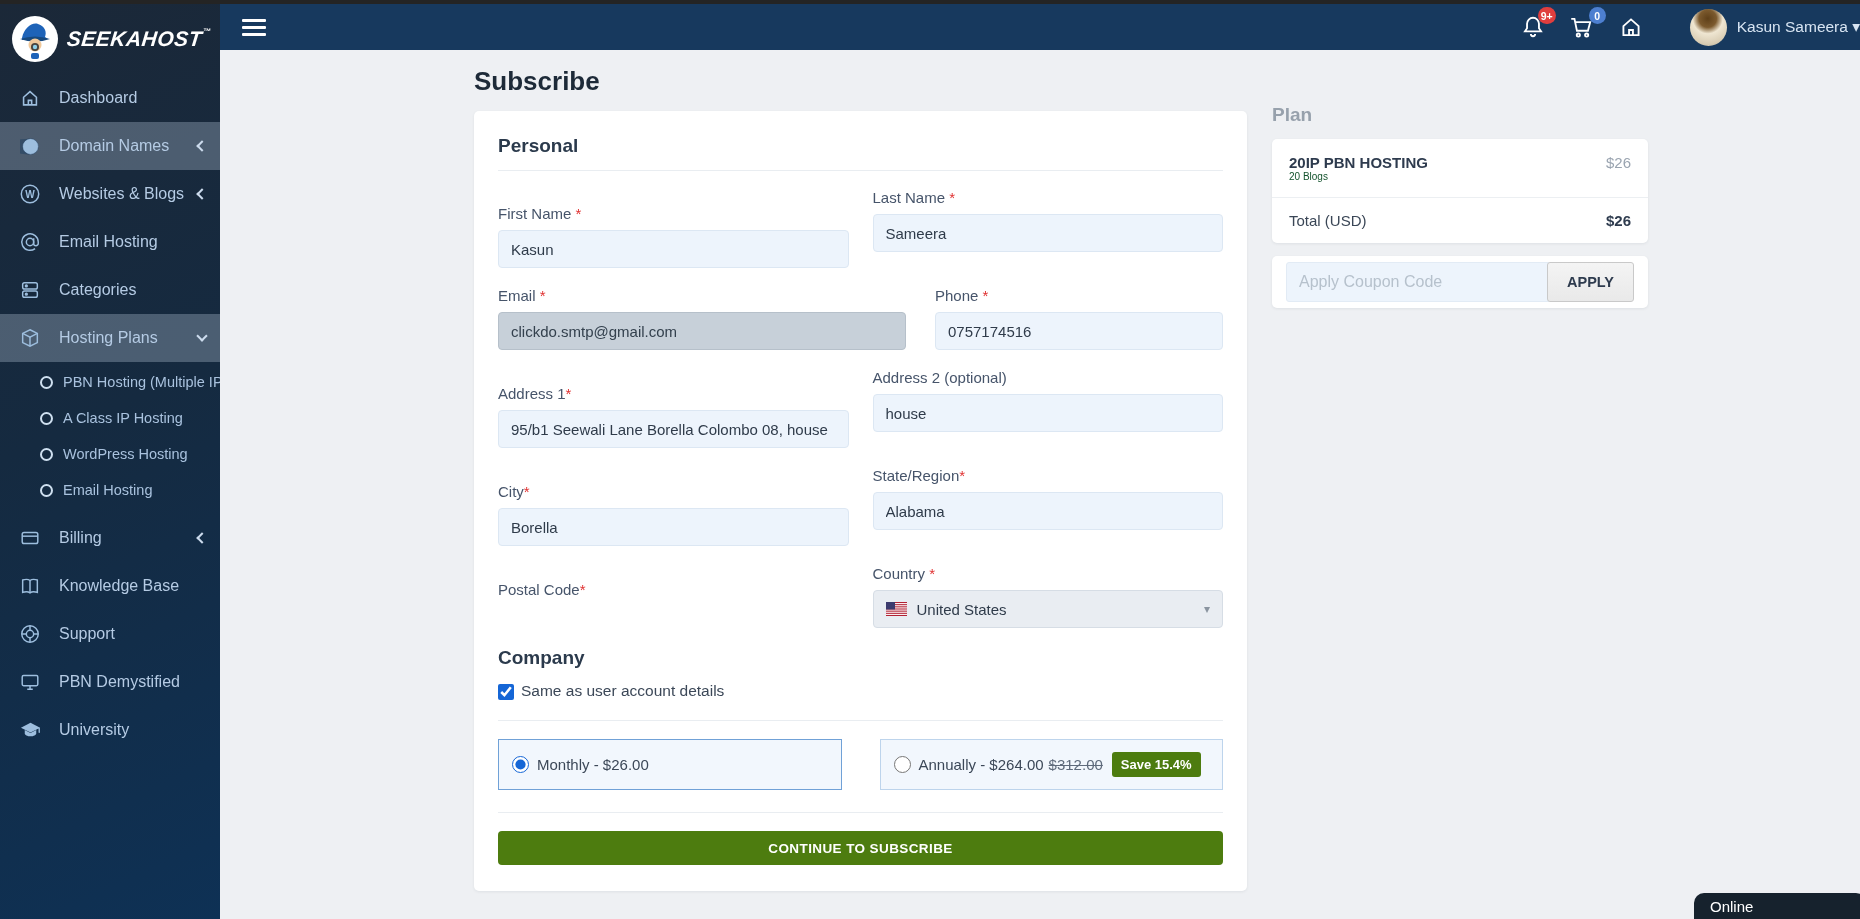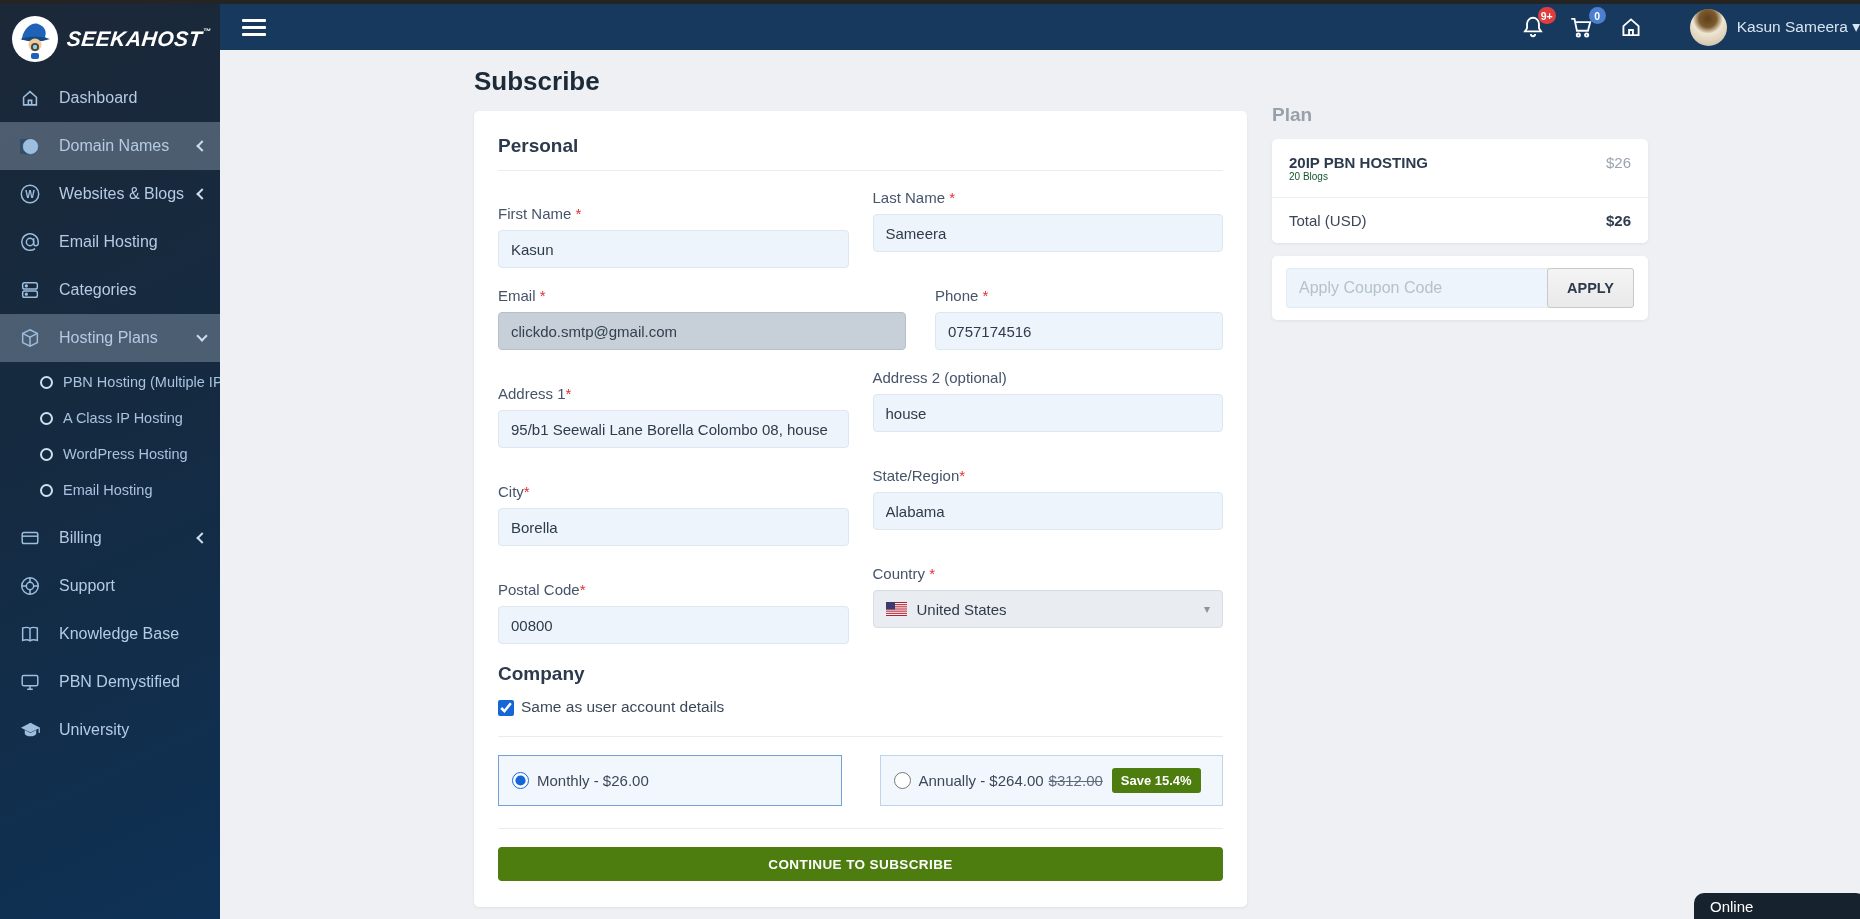--- a/index.html
+++ b/index.html
@@ -81,21 +81,21 @@
   .plan-heading { font-size: 19px; font-weight: 600; color: #97a1ac; margin-bottom: 13px; }
   .plan-card { margin-bottom: 13px; }
   .plan-row { display: flex; align-items: flex-start; padding: 15px 17px; }
   .plan-name { font-size: 15px; font-weight: bold; color: #2e3b4e; }
   .plan-sub { font-size: 10px; color: #14532d; }
   .plan-price { margin-left: auto; font-size: 15px; color: #9aa4b0; }
   .plan-divider { border: none; border-top: 1px solid #eceff2; margin: 0; }
   .total-row { display: flex; align-items: center; padding: 14px 17px; }
   .total-label { font-size: 15px; color: #3a4656; }
   .total-value { margin-left: auto; font-size: 15px; font-weight: bold; color: #2e3b4e; }
-  .coupon-card { padding: 12px 14px; display: flex; }
+  .coupon-card { padding: 6px 14px; display: flex; }
   .coupon-input { flex: 1; height: 40px; background: #edf4fc; border: 1px solid #e2ebf5; border-radius: 3px 0 0 3px; padding: 0 12px; font-size: 16px; color: #2f3b4a; font-family: "Liberation Sans", sans-serif; }
   .coupon-input::placeholder { color: #b6c1cc; }
   .apply-btn { height: 40px; padding: 0 19px; background: linear-gradient(#f4f4f4, #e9e9e9); border: 1px solid #c9c9c9; border-radius: 3px; margin-left: -2px; font-size: 14.5px; font-weight: bold; color: #2e3b4e; cursor: pointer; font-family: "Liberation Sans", sans-serif; }
 
   
   .chat-widget { position: fixed; right: -6px; bottom: 0; width: 172px; height: 26px; background: #16222d; border-radius: 10px 10px 0 0; color: #fff; font-size: 15px; display: flex; align-items: center; padding-left: 16px; cursor: pointer; }
 
   svg { display: block; }
 </style>
 </head>
@@ -219,36 +219,36 @@
             </svg>
         </span>
         <span class="nav-label">Billing</span>
         <span class="nav-spacer"></span>
         <span class="chev left"></span>
       </div>
 
       <div class="nav-item">
         <span class="nav-icon">
           <svg width="22" height="22" viewBox="0 0 24 24" fill="none" stroke="currentColor" stroke-width="1.6">
+              <path d="M12 6 C10 4.5 7 4.5 4 5.5 V19 C7 18 10 18 12 19.5 C14 18 17 18 20 19 V5.5 C17 4.5 14 4.5 12 6 Z"></path>
+              <path d="M12 6 V19.5"></path>
+            </svg>
+        </span>
+        <span class="nav-label">Knowledge Base</span>
+      </div>
+
+      <div class="nav-item">
+        <span class="nav-icon">
+          <svg width="22" height="22" viewBox="0 0 24 24" fill="none" stroke="currentColor" stroke-width="1.6">
               <circle cx="12" cy="12" r="9"></circle>
               <circle cx="12" cy="12" r="4"></circle>
               <path d="M12 3 V8 M12 16 V21 M3 12 H8 M16 12 H21"></path>
             </svg>
         </span>
         <span class="nav-label">Support</span>
-      </div>
-
-      <div class="nav-item">
-        <span class="nav-icon">
-          <svg width="22" height="22" viewBox="0 0 24 24" fill="none" stroke="currentColor" stroke-width="1.6">
-              <path d="M12 6 C10 4.5 7 4.5 4 5.5 V19 C7 18 10 18 12 19.5 C14 18 17 18 20 19 V5.5 C17 4.5 14 4.5 12 6 Z"></path>
-              <path d="M12 6 V19.5"></path>
-            </svg>
-        </span>
-        <span class="nav-label">Knowledge Base</span>
       </div>
 
       <div class="nav-item">
         <span class="nav-icon">
           <svg width="22" height="22" viewBox="0 0 24 24" fill="none" stroke="currentColor" stroke-width="1.6">
               <rect x="3.5" y="5" width="17" height="11" rx="1.5"></rect>
               <path d="M9 20 H15 M12 16 V20"></path>
             </svg>
         </span>
         <span class="nav-label">PBN Demystified</span>
@@ -352,21 +352,20 @@
               </div>
               <div class="fcol w-right">
                 <label class="flabel"><span>State/Region</span><span class="req">*</span></label>
                 <input class="tinput" type="text" value="Alabama" style="">
               </div>
             </div>
 
             <div class="frow">
               <div class="fcol w-left">
                 <label class="flabel"><span>Postal Code</span><span class="req">*</span></label>
-                <input class="tinput" type="text" value="00800" style="">
               </div>
               <div class="fcol w-right">
                 <label class="flabel"><span>Country </span><span class="req">*</span></label>
                 <div class="select-box">
                   <svg class="flag" viewBox="0 0 21 14">
                     <rect width="21" height="14" fill="#fff"></rect>
                     <g fill="#b22234">
                         <rect y="0" width="21" height="1.08"></rect>
                         <rect y="2.15" width="21" height="1.08"></rect>
                         <rect y="4.3" width="21" height="1.08"></rect>

